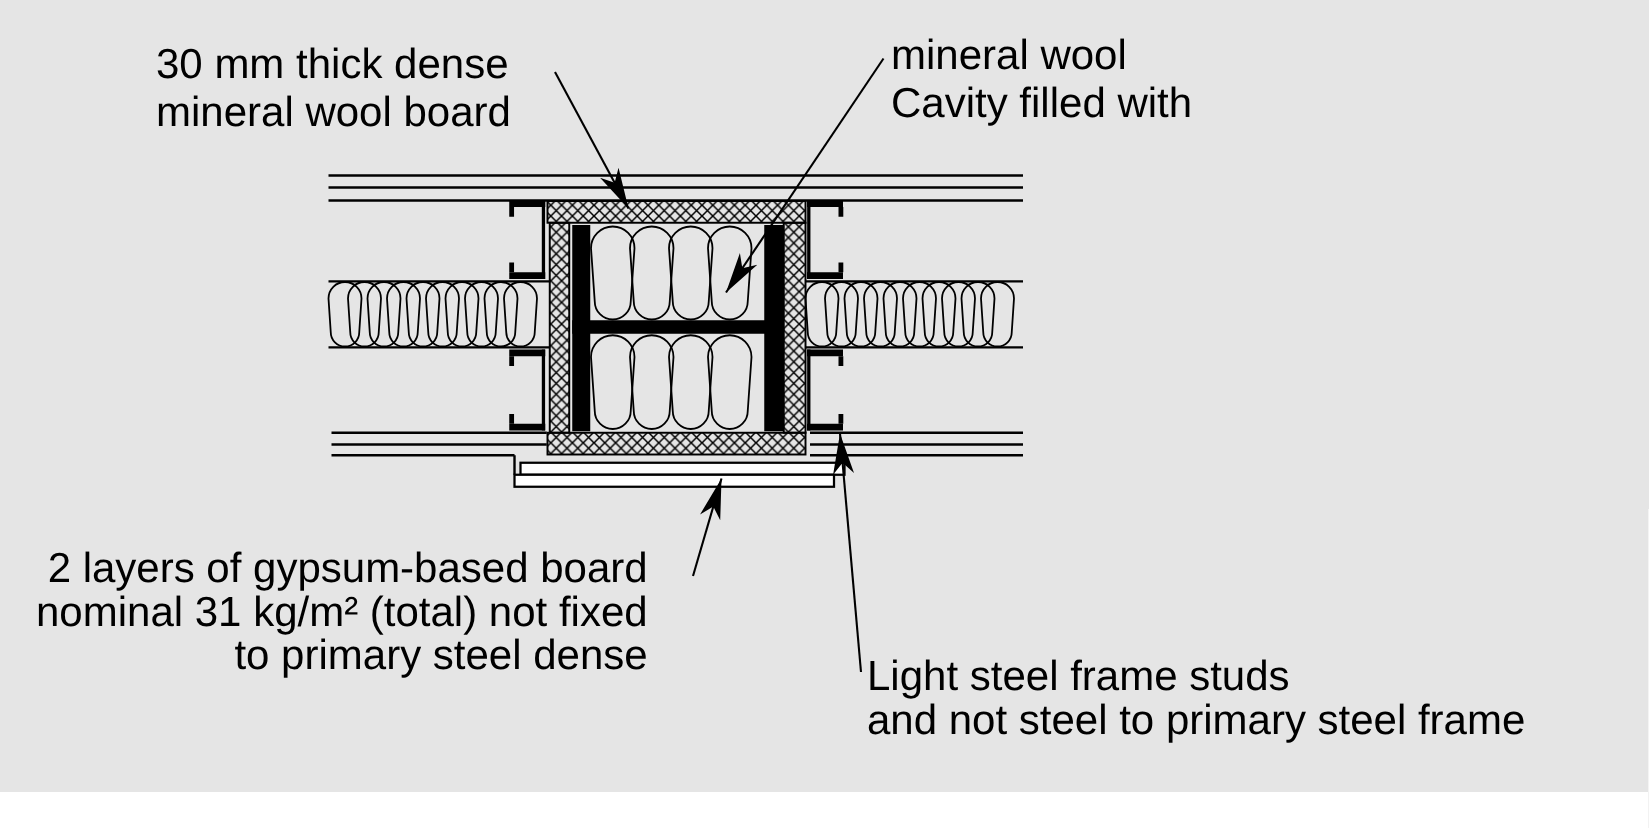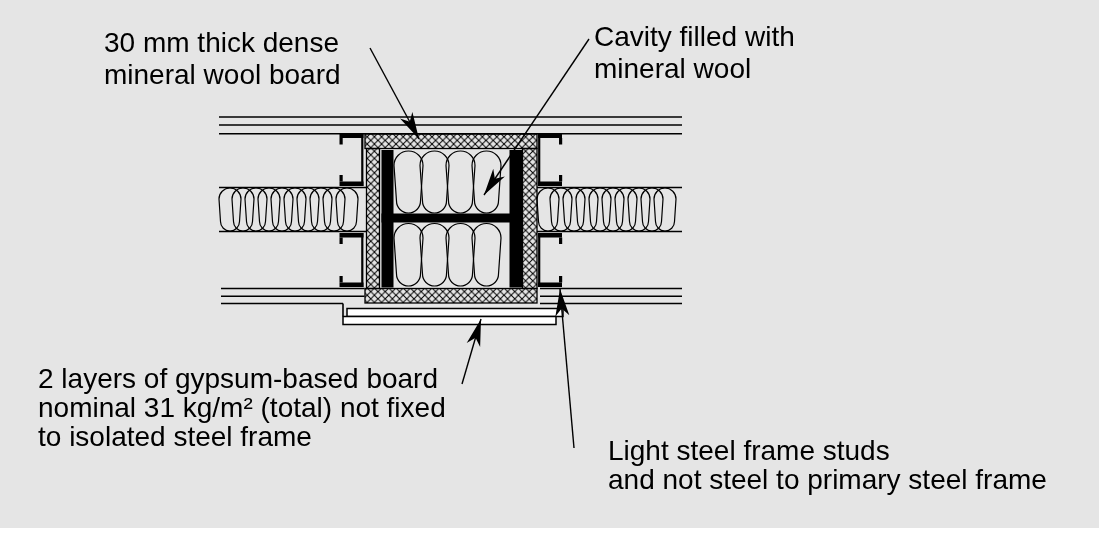--- a/index.html
+++ b/index.html
@@ -155,28 +155,28 @@
       <line x1="574" y1="448" x2="560" y2="289" marker-end="url(#ah)"></line>
     </g>
   </svg>
 
   <div class="lbl big" style="left:104px;top:27px;">
     <div>30 mm thick dense</div>
     <div>mineral wool board</div>
   </div>
 
   <div class="lbl big" style="left:594px;top:21px;">
+    <div>mineral wool</div>
     <div>Cavity filled with</div>
-    <div>mineral wool</div>
   </div>
 
-  <div class="lbl small" style="left:38px;top:364px;">
+  <div class="lbl small" style="left:24px;top:364px;text-align:right;">
     <div>2 layers of gypsum-based board</div>
     <div>nominal 31 kg/m² (total) not fixed</div>
-    <div>to isolated steel frame</div>
+    <div>to primary steel dense</div>
   </div>
 
-  <div class="lbl small" style="left:608px;top:436px;">
+  <div class="lbl small" style="left:578px;top:436px;">
     <div>Light steel frame studs</div>
     <div>and not steel to primary steel frame</div>
   </div>
 
 </div>
 
 </body></html>

